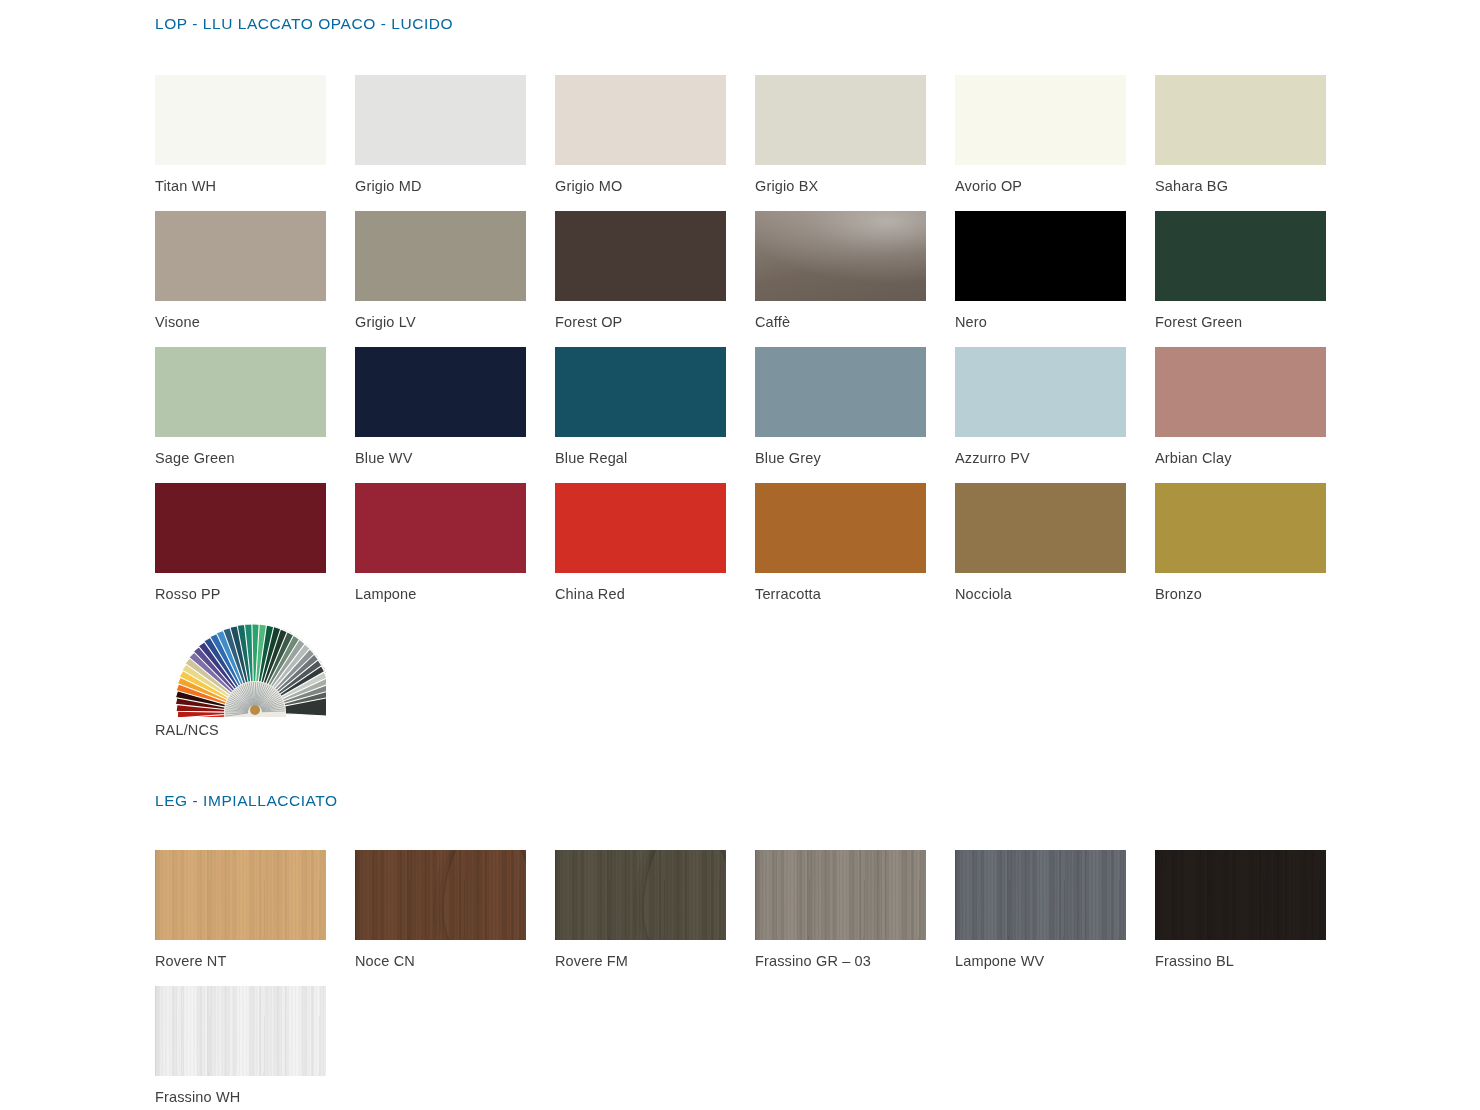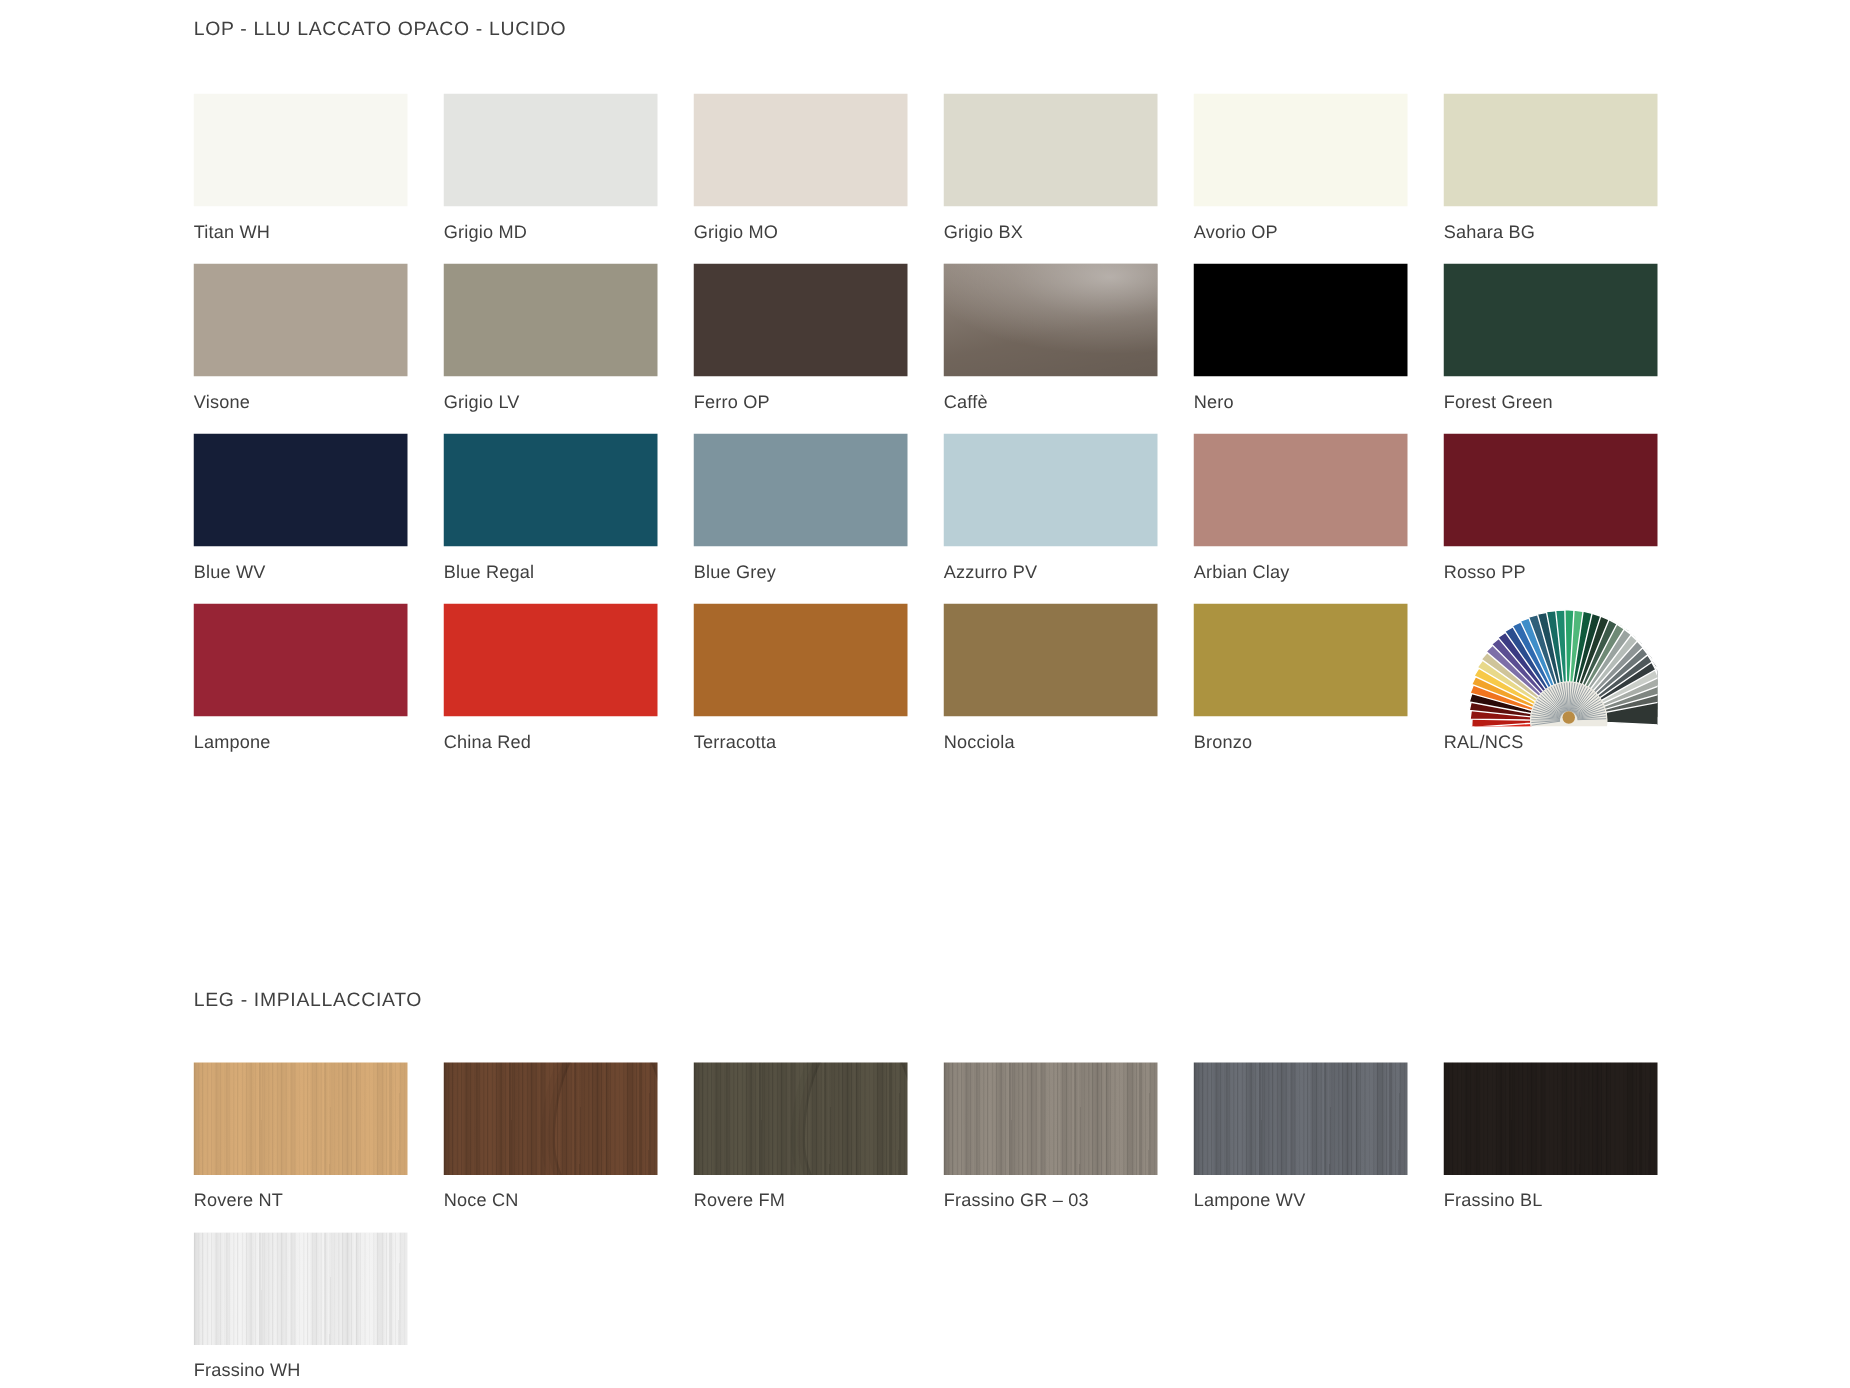--- a/index.html
+++ b/index.html
@@ -20,21 +20,21 @@
 
   .page {
     position: relative;
     width: 1480px;
     padding: 0 0 0 155px;
   }
 
   .section-title {
     font-size: 15.5px;
     letter-spacing: 0.55px;
-    color: #404040;
+    color: #0369a1;
     font-weight: 400;
     margin: 0;
     padding: 0;
     white-space: nowrap;
   }
 
   #section-lop-title { position: absolute; left: 155px; top: 15px; }
   #section-leg-title { position: absolute; left: 155px; top: 792px; }
 
   .swatch-grid {
@@ -167,33 +167,37 @@
       <div class="swatch-cell">
         <div class="swatch-chip" style="background-color: rgb(173, 162, 148);"></div>
         <span class="swatch-label">Visone</span>
       </div>
       <div class="swatch-cell">
         <div class="swatch-chip" style="background-color: rgb(154, 149, 132);"></div>
         <span class="swatch-label">Grigio LV</span>
       </div>
       <div class="swatch-cell">
         <div class="swatch-chip" style="background-color: rgb(71, 58, 53);"></div>
-        <span class="swatch-label">Ferro OP</span>
+        <span class="swatch-label">Forest OP</span>
       </div>
       <div class="swatch-cell">
         <div class="swatch-chip finish-gloss" style="background-color: rgb(125, 112, 101);"></div>
         <span class="swatch-label">Caffè</span>
       </div>
       <div class="swatch-cell">
         <div class="swatch-chip" style="background-color: rgb(0, 0, 0);"></div>
         <span class="swatch-label">Nero</span>
       </div>
       <div class="swatch-cell">
         <div class="swatch-chip" style="background-color: rgb(39, 64, 52);"></div>
         <span class="swatch-label">Forest Green</span>
+      </div>
+      <div class="swatch-cell">
+        <div class="swatch-chip" style="background-color: rgb(180, 198, 171);"></div>
+        <span class="swatch-label">Sage Green</span>
       </div>
       <div class="swatch-cell">
         <div class="swatch-chip" style="background-color: rgb(21, 30, 55);"></div>
         <span class="swatch-label">Blue WV</span>
       </div>
       <div class="swatch-cell">
         <div class="swatch-chip" style="background-color: rgb(21, 81, 99);"></div>
         <span class="swatch-label">Blue Regal</span>
       </div>
       <div class="swatch-cell">

